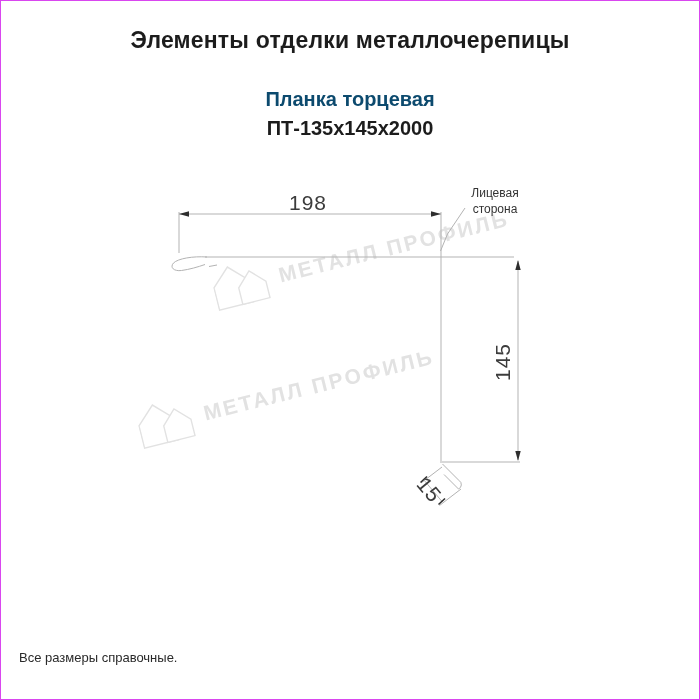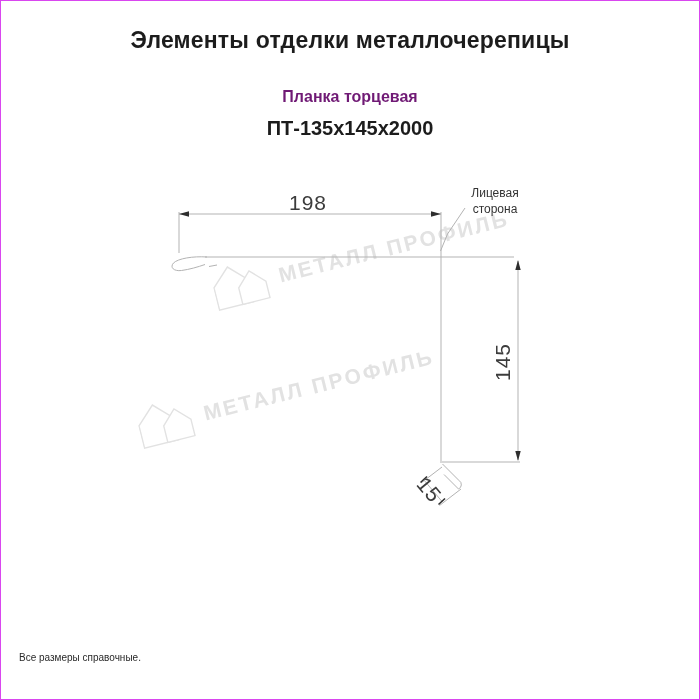--- a/index.html
+++ b/index.html
@@ -7,40 +7,40 @@
     position:relative;width:698px;height:698px;
     border:1px solid #d946ef;background:#fff;overflow:hidden;
     font-family:"Liberation Sans", sans-serif;
   }
   .title{
     position:absolute;top:26px;left:0;width:100%;text-align:center;
     font-size:23px;font-weight:700;color:#1c1c1c;letter-spacing:.2px;
   }
   .product-name{
     position:absolute;top:87px;left:0;width:100%;text-align:center;
-    font-size:16px;font-weight:700;color:#701a75;
+    font-size:20px;font-weight:700;color:#0c4a6e;
   }
   .product-code{
     position:absolute;top:116px;left:0;width:100%;text-align:center;
     font-size:20px;font-weight:700;color:#1c1c1c;
   }
   .dim{
     position:absolute;color:#3c3c3c;font-size:21px;text-align:center;
     letter-spacing:1px;white-space:nowrap;
   }
   .dim-width{left:276px;top:190px;width:62px;}
   .dim-height{left:471px;top:349px;width:62px;transform:rotate(-90deg);}
   .dim-flange{left:407px;top:477px;width:42px;transform:rotate(50deg);}
   .face-label{
     position:absolute;left:458px;top:184px;width:72px;text-align:center;
     font-size:12px;line-height:16px;color:#333;
   }
   .notes{
     position:absolute;left:18px;top:649px;
-    font-size:10px;line-height:16px;color:#2a2a2a;
+    font-size:13px;line-height:16px;color:#2a2a2a;
   }
   .watermark{
     position:absolute;display:flex;align-items:center;gap:9px;
     transform:rotate(-14deg);transform-origin:left center;
     pointer-events:none;
   }
   .wm-1{left:213px;top:266px;}
   .wm-2{left:138px;top:404px;}
   .watermark-text{
     font-size:21px;font-weight:700;letter-spacing:2.5px;color:#e2e2e2;

